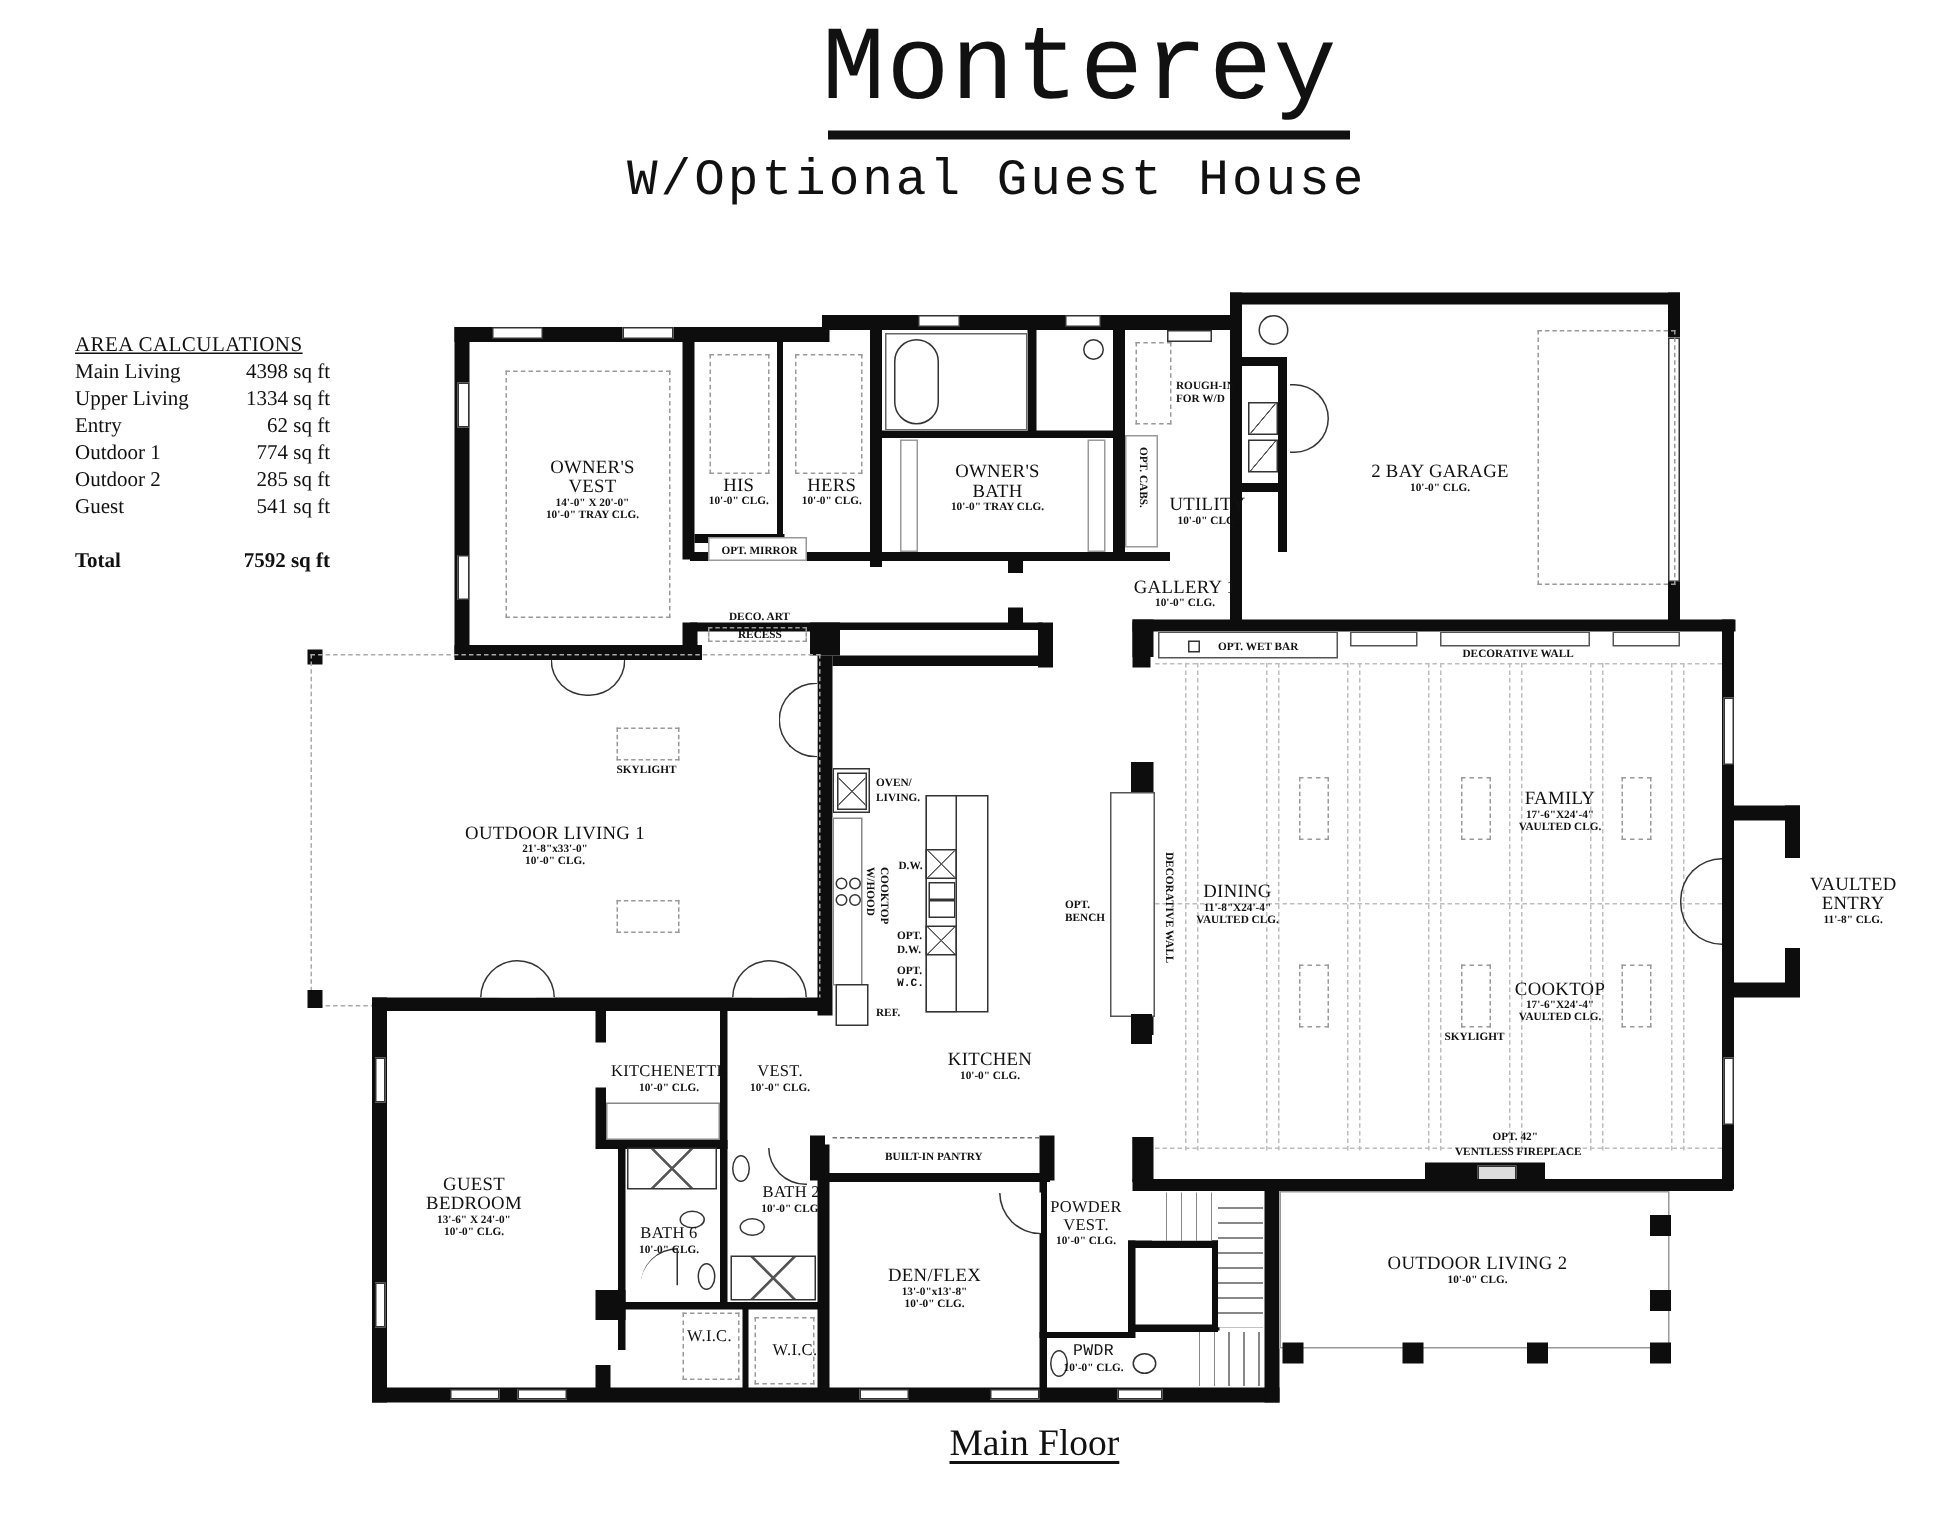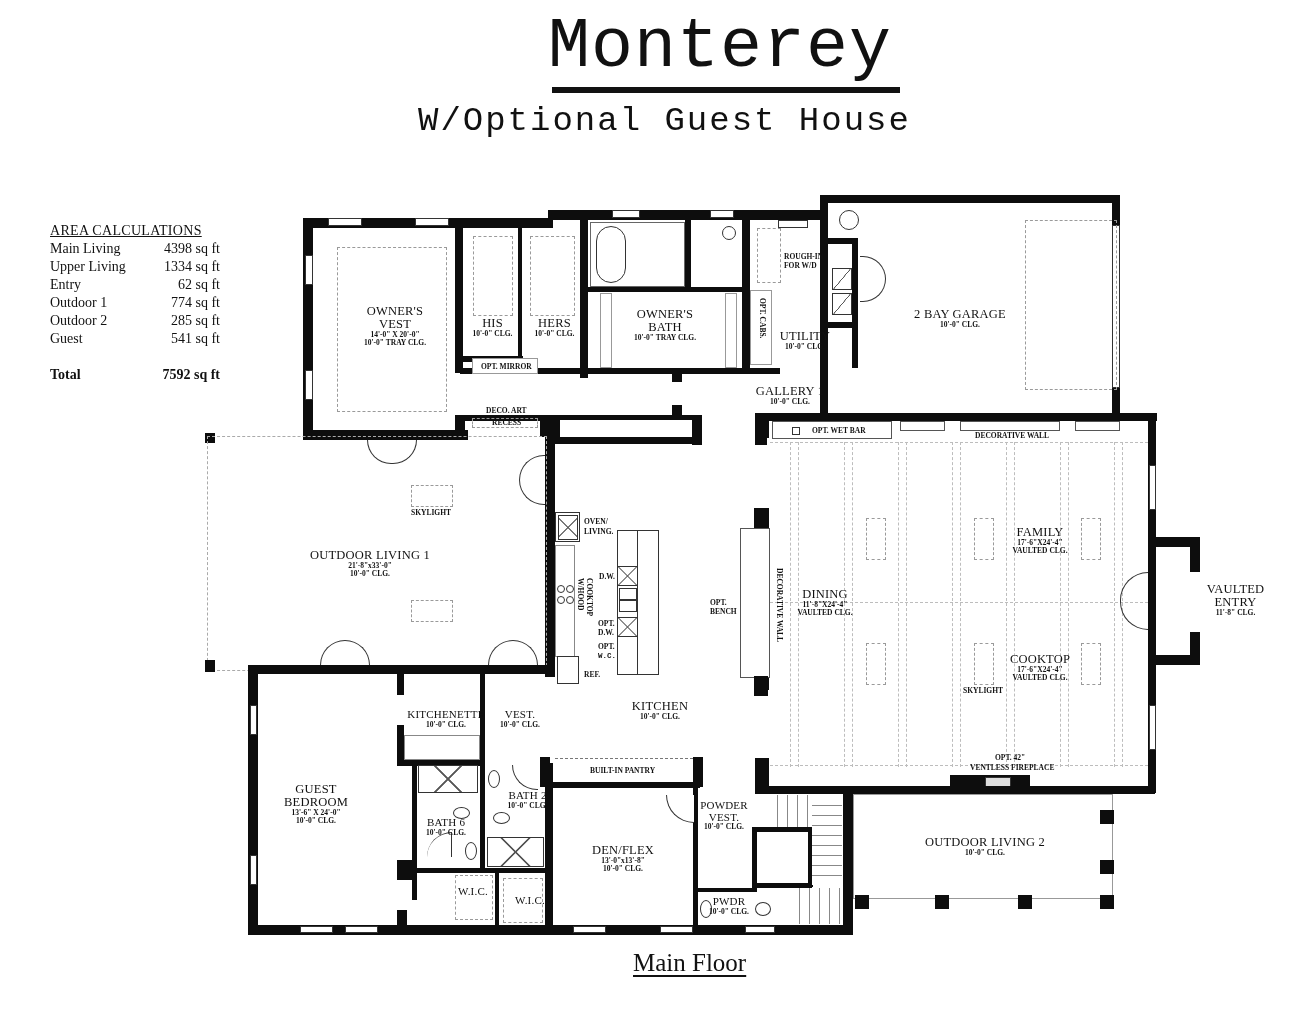--- a/index.html
+++ b/index.html
@@ -369,21 +369,21 @@
     <div class="n">DEN/FLEX</div>
     <div class="s">13'-0"x13'-8"</div>
     <div class="s">10'-0" CLG.</div>
   </div>
   <div class="room" style="left:696px;top:800px;width:56px;">
     <div class="n" style="font-size:11px;">POWDER</div>
     <div class="n" style="font-size:11px;">VEST.</div>
     <div class="s">10'-0" CLG.</div>
   </div>
   <div class="room" style="left:703px;top:896px;width:52px;">
-    <div class="n" style="font-size:11px;">PWDR</div>
+    <div class="n" style="font-size:11px;font-family:Liberation Mono, monospace;">PWDR</div>
     <div class="s">10'-0" CLG.</div>
   </div>
   <div class="room" style="left:915px;top:836px;width:140px;">
     <div class="n">OUTDOOR LIVING 2</div>
     <div class="s">10'-0" CLG.</div>
   </div>
 
   <div class="lbl" style="left:481px;top:362px;">OPT. MIRROR</div>
   <div class="lbl" style="left:486px;top:406px;">DECO. ART</div>
   <div class="lbl" style="left:492px;top:418px;">RECESS</div>

